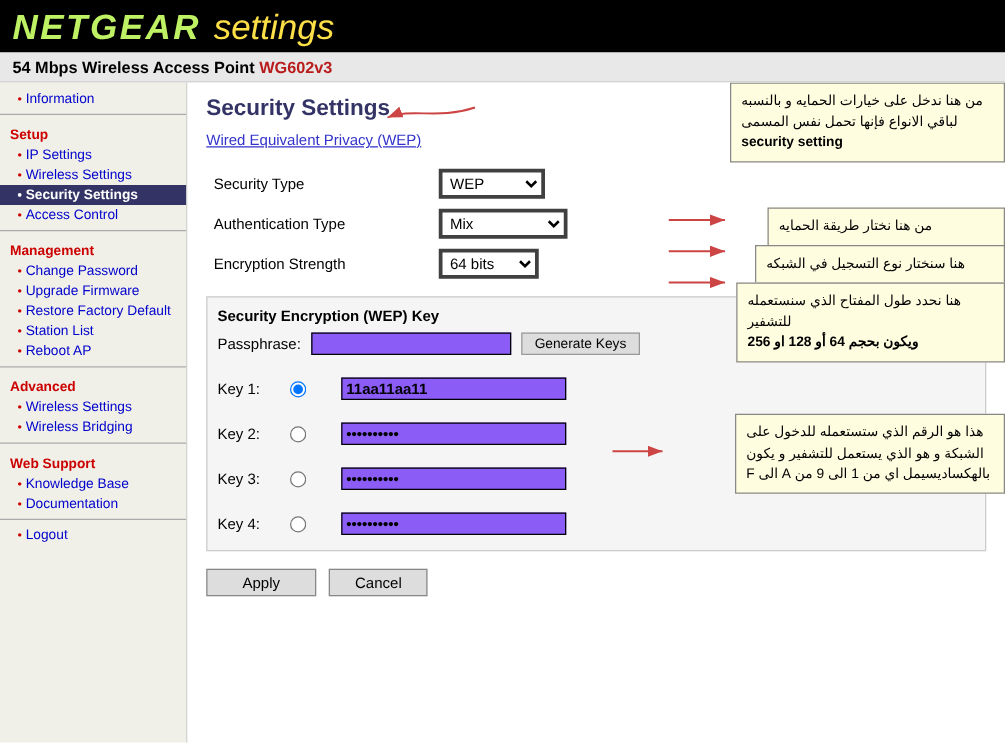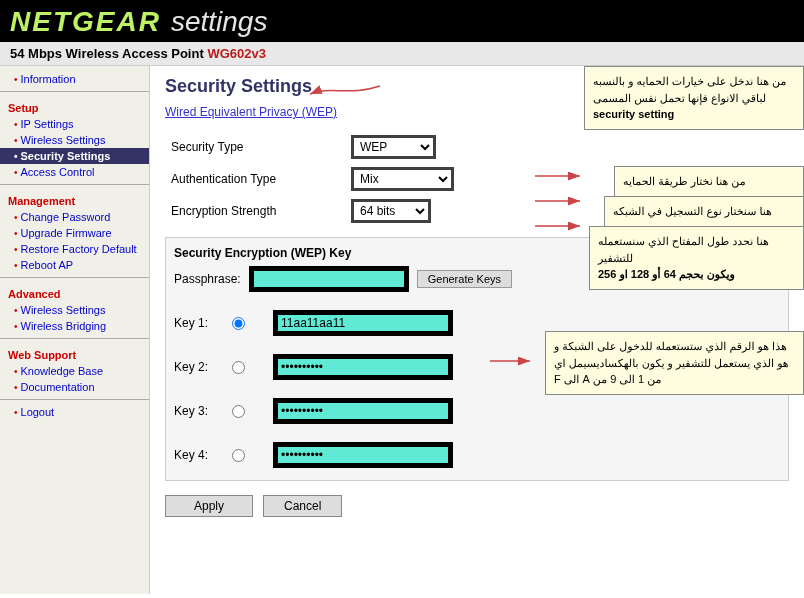--- a/index.html
+++ b/index.html
@@ -15,21 +15,21 @@
     }
     #header .netgear {
       font-size: 28px;
       font-weight: 900;
       color: #bef264;
       letter-spacing: 2px;
       font-style: italic;
     }
     #header .settings-text {
       font-size: 28px;
-      color: #e5e5e5;
+      color: #fde047;
       font-style: italic;
       font-weight: 300;
     }
     #subheader {
       background: #e8e8e8;
       padding: 4px 10px;
       font-size: 13px;
       font-weight: bold;
       color: #000;
       border-bottom: 1px solid #ccc;
@@ -127,22 +127,23 @@
       font-size: 12px;
       padding: 1px 2px;
       border: 3px solid #404040;
       background: #fff;
       min-width: 80px;
     }
 
     input[type="text"], input[type="password"] {
       font-size: 12px;
       padding: 1px 3px;
-      border: 5px solid #000000;
-      background: #5eead4;
+      border: 1px solid #000000;
+      background: #8b5cf6;
+      font-weight: bold;
     }
     input[type="radio"] { margin-right: 4px; }
 
     .wep-key-section {
       background: #f5f5f5;
       border: 1px solid #ccc;
       padding: 8px;
       margin-bottom: 8px;
     }
     .wep-key-label {
@@ -252,20 +253,23 @@
 
     <div class="sidebar-section-label">Management</div>
     <div class="sidebar-item">
       <span>Change Password</span>
     </div>
     <div class="sidebar-item">
       <span>Upgrade Firmware</span>
     </div>
     <div class="sidebar-item">
       <span>Restore Factory Default</span>
+    </div>
+    <div class="sidebar-item">
+      <span>Station List</span>
     </div>
     <div class="sidebar-item">
       <span>Reboot AP</span>
     </div>
     <div class="sidebar-divider"></div>
 
     <div class="sidebar-section-label">Advanced</div>
     <div class="sidebar-item">
       <span>Wireless Settings</span>
     </div>
@@ -375,21 +379,21 @@
 
     <div id="callout-auth" class="callout-box" style="top:130px; right:0px; width:200px; font-size:11px;">
       <span>هنا سنختار نوع التسجيل في الشبكه</span>
     </div>
 
     <div id="callout-enc" class="callout-box" style="top:160px; right:0px; width:215px; font-size:11px;">
       <span>هنا نحدد طول المفتاح الذي سنستعمله للتشفير</span><br>
       <strong>ويكون بحجم 64 أو 128 او 256</strong>
     </div>
 
-    <div id="callout-key" class="callout-box" style="top:265px; right:0px; width:259px; font-size:11px;">
+    <div id="callout-key" class="callout-box" style="top:265px; right:0px; width:216px; font-size:11px;">
       <span>هذا هو الرقم الذي ستستعمله للدخول على الشبكة و هو الذي يستعمل للتشفير و يكون بالهكساديسيمل اي من 1 الى 9 من A الى F</span>
     </div>
 
     <svg id="arrows-overlay" style="position:absolute;top:0;left:0;width:100%;height:100%;pointer-events:none;">
 
       <defs>
         <marker id="arrowhead" markerWidth="8" markerHeight="6" refX="8" refY="3" orient="auto">
           <polygon points="0 0, 8 3, 0 6" fill="#c44"></polygon>
         </marker>
       </defs>

